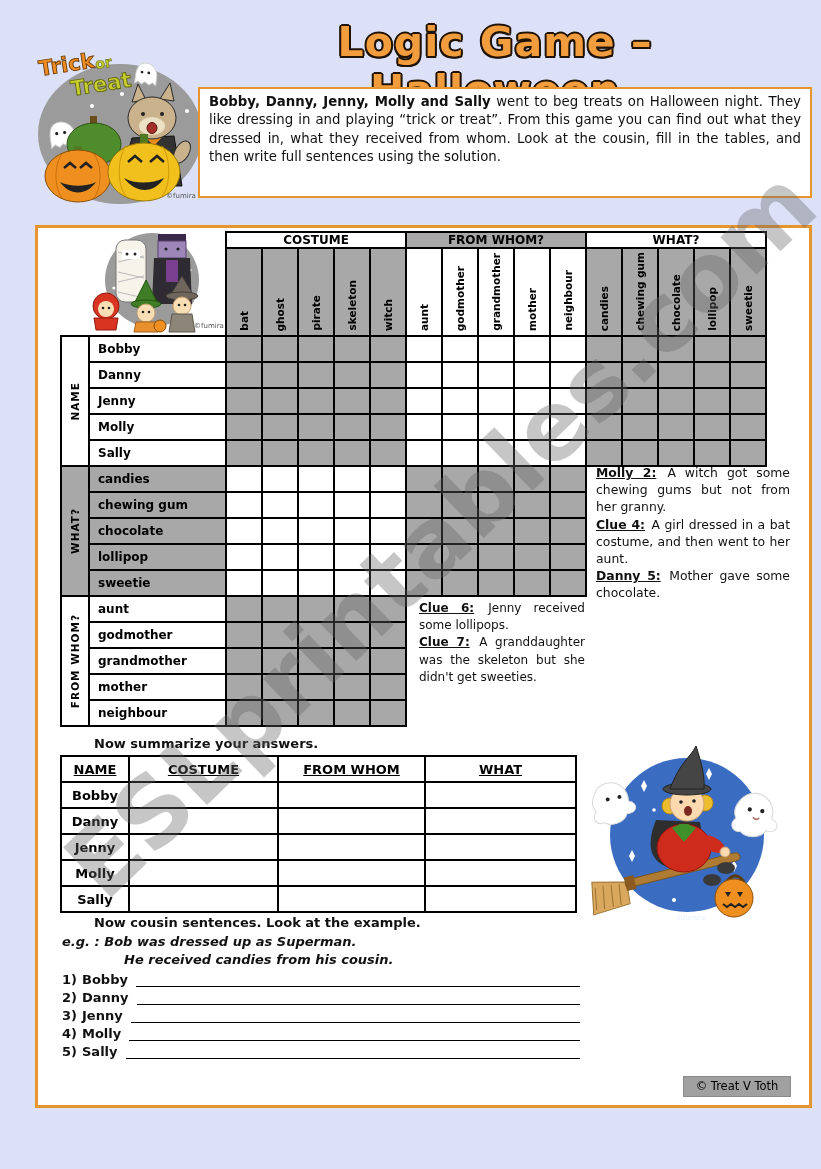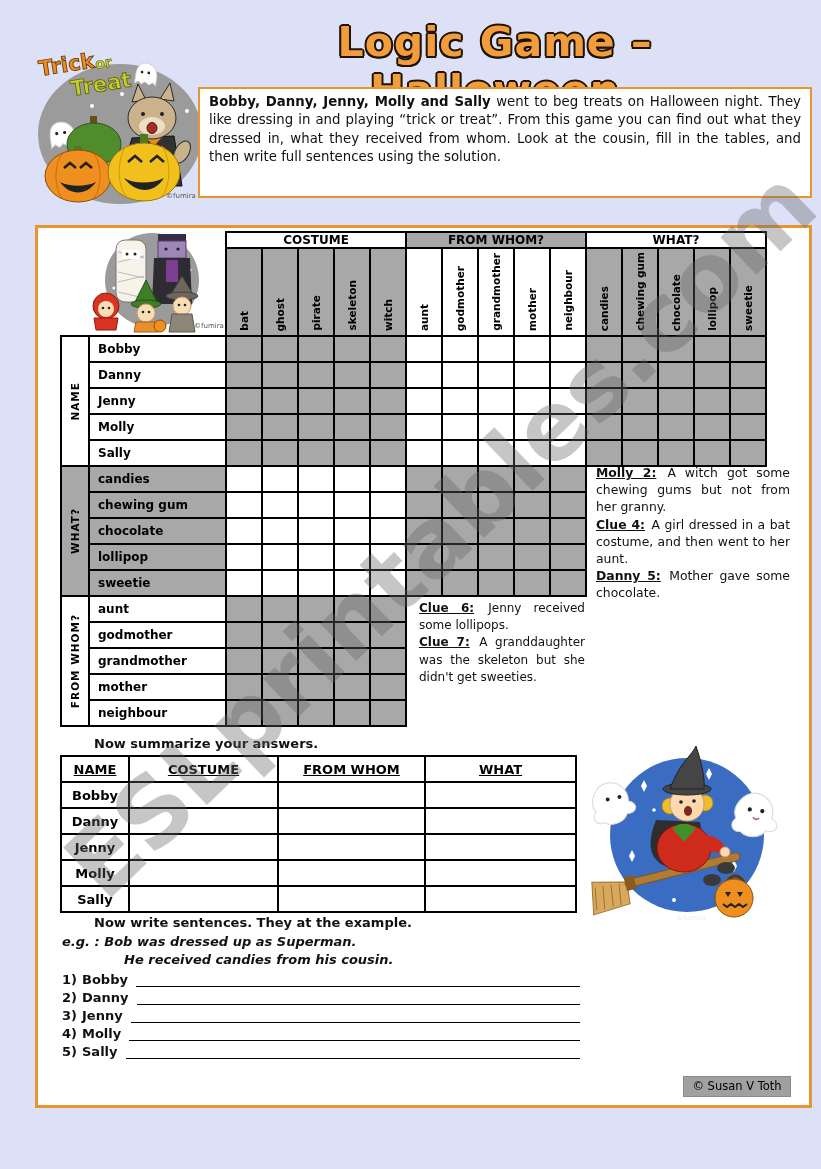--- a/index.html
+++ b/index.html
@@ -318,21 +318,21 @@
       <g>
         <path d="M140,146 Q150,128 160,142" stroke="#5a3a10" fill="none" stroke-width="3"></path>
         <circle cx="150" cy="158" r="19" fill="#ef8f1f" stroke="#8a4d05"></circle>
         <polygon points="141,152 147,152 144,157" fill="#222"></polygon>
         <polygon points="153,152 159,152 156,157" fill="#222"></polygon>
         <path d="M139,164 l4,3 4,-3 4,3 4,-3 4,3 4,-3" stroke="#222" stroke-width="2" fill="none"></path>
       </g>
       <text x="92" y="180" font-size="7" fill="#e8eefb">©fumira</text>
     </svg>
 
-    <div class="sent-instr" style="left:56px;top:687px;">Now write sentences. They at the example.</div>
+    <div class="sent-instr" style="left:56px;top:687px;">Now cousin sentences. Look at the example.</div>
     <div class="eg" style="left:86px;top:724px;">He received candies from his cousin.</div>
     <div class="eg" style="left:24px;top:706px;">
       <span>e.g. :</span>
       <span>Bob was dressed up as Superman.</span>
     </div>
     <div id="sentence-lines">
         <div class="sline">
           <span class="snum">1)</span>
           <span class="sname">Bobby</span>
           <span class="srule"></span>
@@ -352,21 +352,21 @@
           <span class="sname">Molly</span>
           <span class="srule"></span>
         </div>
         <div class="sline">
           <span class="snum">5)</span>
           <span class="sname">Sally</span>
           <span class="srule"></span>
         </div>
       </div>
 
-    <div class="footer">© Susan V Toth</div>
+    <div class="footer">© Treat V Toth</div>
 
     <div class="watermark">ESLprintables.com</div>
   <div class="rowblock" style="top: 107px; grid-template-columns: 26px 135px repeat(15, 34px);">
         <div class="rgl bg-white" style="grid-area: 1 / 1 / span 5;">
           <span>NAME</span>
         </div>
         <div class="rlabel bg-white" style="grid-area: 1 / 2;">Bobby</div>
         <div class="dcell bg-gray" style="grid-area: 1 / 3;"></div>
         <div class="dcell bg-gray" style="grid-area: 1 / 4;"></div>
         <div class="dcell bg-gray" style="grid-area: 1 / 5;"></div>

